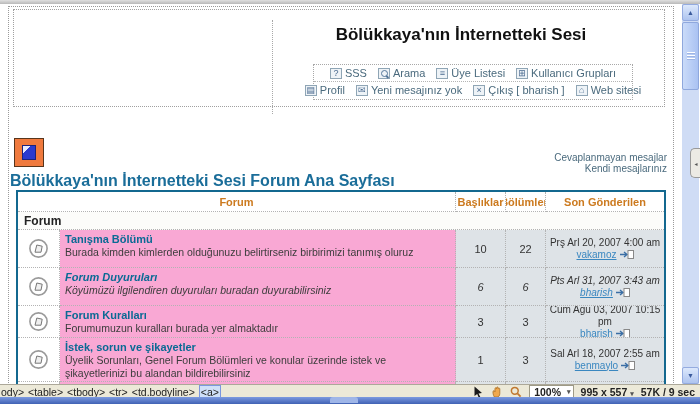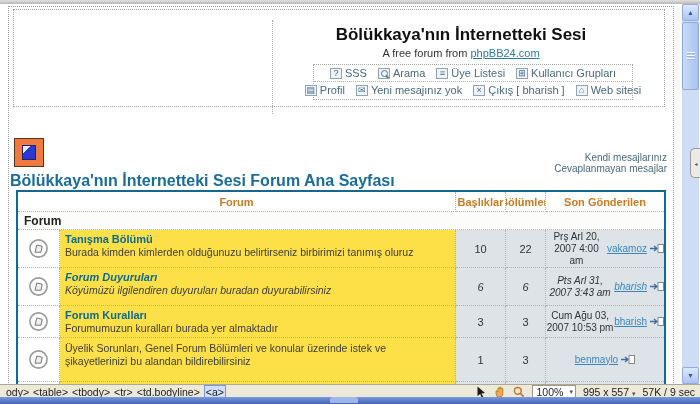--- a/index.html
+++ b/index.html
@@ -60,38 +60,38 @@
   .trow-head{display:grid;grid-template-columns:438px 50px 40px 118px;height:20px;}
   .cell{border-right:1px dotted #b3b3b3;border-bottom:1px dotted #b3b3b3;box-sizing:border-box;
         overflow:hidden;}
   .cell:last-child{border-right:none;}
   .hcell{display:flex;align-items:center;justify-content:center;font-size:11px;font-weight:bold;
          color:#cc7a1f;background:#fff;}
   .catrow{height:18px;display:flex;align-items:center;padding-left:6px;font-size:12px;
           font-weight:bold;color:#222;background:#fcfcfa;border-bottom:1px dotted #b3b3b3;
           box-sizing:border-box;}
   .iconcell{display:flex;align-items:center;justify-content:center;background:#fff;}
-  .namecell{padding:3px 5px 2px 5px;background:#fde047;}
+  .namecell{padding:3px 5px 2px 5px;background:#f9a8d4;}
   .ftitle{font-size:11px;font-weight:bold;color:#0a6a94;cursor:pointer;}
   .fdesc{font-size:10.5px;color:#3c3c3c;line-height:12.5px;margin-top:1px;}
   .numcell{display:flex;align-items:center;justify-content:center;font-size:11px;color:#333;
            background:#dee3e7;}
-  .lastcell{display:flex;align-items:center;justify-content:center;
+  .lastcell{display:flex;flex-direction:column;align-items:center;justify-content:center;
             font-size:10px;color:#333;background:#dee3e7;text-align:center;line-height:12px;}
   .lastuser{display:flex;align-items:center;gap:3px;}
   .lastuser a{color:#3a87c0;text-decoration:underline;cursor:pointer;}
   .r1{height:38px;} .r2{height:38px;font-style:italic;} .r3{height:32px;} .r4{height:44px;} .r5{height:40px;}
   
   .statusbar{position:absolute;left:0;top:384px;width:700px;height:13px;background:#ece9d8;
              border-top:1px solid #aca899;display:flex;align-items:center;font-size:10.5px;
              color:#222;z-index:5;}
-  .tagsel{display:flex;align-items:center;gap:4px;padding-left:6px;white-space:nowrap;}
+  .tagsel{display:flex;align-items:center;gap:4px;padding-left:1px;white-space:nowrap;}
   .tagsel .tag{cursor:pointer;}
   .tag-selected{border:1px solid #7a96df;background:#cfe0f8;padding:0 1px;cursor:pointer;}
-  .sbtools{margin-left:auto;display:flex;align-items:center;gap:7px;padding-right:5px;white-space:nowrap;}
+  .sbtools{margin-left:auto;display:flex;align-items:center;gap:7px;padding-right:5px;white-space:nowrap;font-weight:bold;}
   .sbtools svg{display:block;cursor:pointer;}
   .zoombox{border:1px solid #9e9a86;background:#fff;padding:0 2px 0 4px;display:flex;
            align-items:center;gap:6px;height:11px;cursor:pointer;}
   .chev{font-size:7px;color:#555;}
   
   .bluestrip{position:absolute;left:0;top:397px;width:700px;height:7px;
              background:linear-gradient(#7c9ae0,#4062b4);z-index:5;}
   .bluebump{position:absolute;left:330px;top:0;width:28px;height:6px;background:#9fb6e8;
             border-radius:3px 3px 0 0;}
   
@@ -113,21 +113,20 @@
 <body>
 
 <div id="canvas">
   <div class="top-strip"></div>
   <div class="page-outline"></div>
 
   <div class="header-box">
     <div class="header-divider"></div>
   </div>
   <div class="site-title">Bölükkaya'nın İnternetteki Sesi</div>
-  <div class="site-sub"><span>A free forum from </span><a>phpBB24.com</a></div>
 
   <div class="navbox">
     <div class="navrow">
       <span class="navitem">
           <span class="micon">?</span>
           <span>SSS</span>
         </span>
       <span class="navitem">
           <span class="mag"></span>
           <span>Arama</span>
@@ -161,22 +160,22 @@
     </div>
   </div>
 
   <div class="sel-img">
     <div class="glyph"></div>
   </div>
 
   <a class="breadcrumb">Bölükkaya'nın İnternetteki Sesi Forum Ana Sayfası</a>
 
   <div class="quicklinks">
+    <a>Cevaplanmayan mesajlar</a>
     <a>Kendi mesajlarınız</a>
-    <a>Cevaplanmayan mesajlar</a>
   </div>
 
   <div class="ftable">
     <div class="trow-head">
       <div class="cell hcell">Forum</div>
       <div class="cell hcell">Başlıklar</div>
       <div class="cell hcell">Bölümleri</div>
       <div class="cell hcell">Son Gönderilen</div>
     </div>
     <div class="catrow">Forum</div>
@@ -238,44 +237,46 @@
             <path d="M7 14.2 L8.8 7 L14.2 8.2 L13 14.2 Z" fill="#efefef" stroke="#777" stroke-width="1"></path>
           </svg>
       </div>
       <div class="cell namecell">
         <div class="ftitle">Forum Kuralları</div>
         <div class="fdesc">Forumumuzun kuralları burada yer almaktadır</div>
       </div>
       <div class="cell numcell">3</div>
       <div class="cell numcell">3</div>
       <div class="cell lastcell">
-        <span>Cum Ağu 03, 2007 10:53 pm</span>
+        <span>Cum Ağu 03, 2007 10:15 pm</span>
         <span class="lastuser">
             <a>bharish</a>
             <svg width="14" height="9" viewBox="0 0 14 9">
               <path d="M0 4.5 H6 M4 2 L7 4.5 L4 7" stroke="#3a6ea5" stroke-width="1.3" fill="none"></path>
               <rect x="8" y="0.5" width="5.5" height="8" fill="#fff" stroke="#888"></rect>
             </svg>
           </span>
       </div>
     </div>
 
     <div class="trow r4">
       <div class="cell iconcell">
         <svg width="21" height="21" viewBox="0 0 21 21">
             <circle cx="10.5" cy="10.5" r="8.6" fill="#fff" stroke="#9a9a9a" stroke-width="1.6"></circle>
             <path d="M7 14.2 L8.8 7 L14.2 8.2 L13 14.2 Z" fill="#efefef" stroke="#777" stroke-width="1"></path>
           </svg>
       </div>
       <div class="cell namecell">
+        <div class="ftitle">İstek, sorun ve şikayetler</div>
         <div class="fdesc">Üyelik Sorunları, Genel Forum Bölümleri ve konular üzerinde istek ve şikayetlerinizi bu alandan bildirebilirsiniz</div>
       </div>
       <div class="cell numcell">1</div>
       <div class="cell numcell">3</div>
       <div class="cell lastcell">
+        <span>Sal Arl 18, 2007 2:55 am</span>
         <span class="lastuser">
             <a>benmaylo</a>
             <svg width="14" height="9" viewBox="0 0 14 9">
               <path d="M0 4.5 H6 M4 2 L7 4.5 L4 7" stroke="#3a6ea5" stroke-width="1.3" fill="none"></path>
               <rect x="8" y="0.5" width="5.5" height="8" fill="#fff" stroke="#888"></rect>
             </svg>
           </span>
       </div>
     </div>
 

